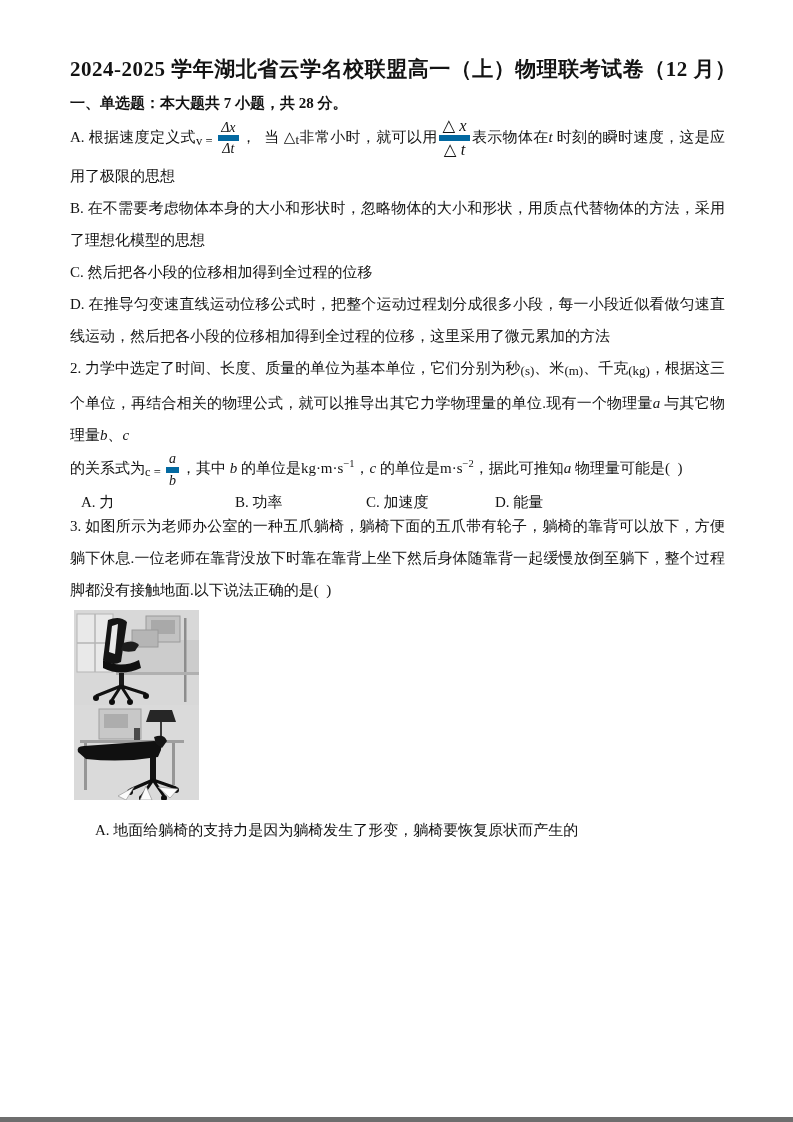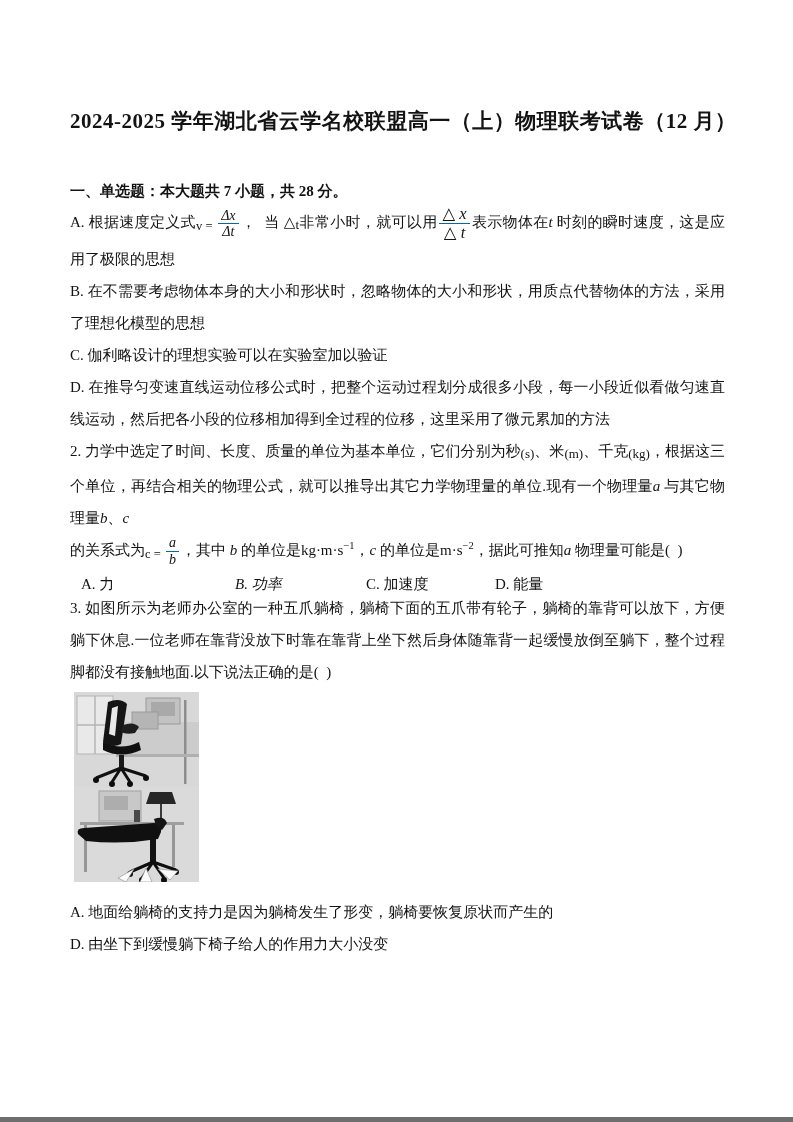--- a/index.html
+++ b/index.html
@@ -1,62 +1,62 @@
 <!DOCTYPE html>
 <html><head>
 <meta charset="utf-8">
 <style>
   html,body{margin:0;padding:0;}
   body{
     width:793px;height:1122px;position:relative;background:#ffffff;
     font-family:"Liberation Serif","DejaVu Serif",serif;color:#131313;
     overflow:hidden;
   }
-  .content{margin:0 68px 0 70px;padding-top:104px;}
+  .content{margin:0 68px 0 70px;padding-top:52px;}
   .title{
     font-size:21px;font-weight:bold;text-align:center;line-height:34px;margin:0;
     white-space:nowrap;letter-spacing:0.5px;
   }
-  .section{font-size:15px;font-weight:bold;line-height:28px;margin:39px 0 0 0;white-space:pre-wrap;}
+  .section{font-size:15px;font-weight:bold;line-height:28px;margin:3px 0 0 0;white-space:pre-wrap;}
   .para{font-size:15px;line-height:32px;margin:0;text-align:justify;white-space:pre-wrap;}
   .frac{display:inline-block;vertical-align:middle;text-align:center;line-height:1.12;margin:0 2px;}
-  .frac>.num{display:block;border-bottom:1px solid #0369a1;padding:0 3px;}
+  .frac>.num{display:block;border-bottom:6px solid #0369a1;padding:0 3px;}
   .frac>.den{display:block;padding:0 3px;}
   .frac-sm{font-size:14px;}
   .frac-sm .num,.frac-sm .den{font-style:italic;}
   .frac-lg{font-size:16.5px;}
   .frac-lg .vx{font-style:italic;}
   .mv{font-size:12.5px;vertical-align:-3px;}
   .it{font-style:italic;}
   .usub{font-size:13px;vertical-align:-2px;}
   .msup{font-size:10.5px;vertical-align:6px;line-height:0;}
   .opts-row{white-space:normal;line-height:28px;}
   .opt-col{display:inline-block;vertical-align:top;}
-  .w1{width:154px;margin-left:11px;} .w2{width:131px;font-style:italic;} .w3{width:129px;}
+  .w1{width:154px;margin-left:11px;} .w2{width:131px;} .w3{width:129px;}
   .q3stem{margin-top:-6px;}
   .figure{margin:4px 0 0 4px;width:125px;height:190px;}
   .figure svg{display:block;}
   .q3opt{line-height:32px;}
-  .q3first{margin-top:14px;}
+  .q3first{margin-top:14px;margin-left:25px;}
   .bottom-bar{position:absolute;left:0;bottom:0;width:793px;height:5px;background:#6e6e6e;}
 </style>
 </head>
 <body>
 
 <div class="content">
 
   <h1 class="title">2024-2025 学年湖北省云学名校联盟高一（上）物理联考试卷（12 月）</h1>
 
   <p class="section">一、单选题：本大题共 7 小题，共 28 分。</p>
 
 
   <p class="para"><span>A. 根据速度定义式</span><span class="mv">v</span><span class="mv"> = </span><span class="frac frac-sm"><span class="num">Δx</span><span class="den">Δt</span></span><span>，  当 △</span><span class="usub">t</span><span>非常小时，就可以用</span><span class="frac frac-lg"><span class="num"><span>△ </span><span class="vx">x</span></span><span class="den"><span>△ </span><span class="vx">t</span></span></span><span>表示物体在</span><span class="it">t</span><span> 时刻的瞬时速度，这是应用了极限的思想</span></p>
 
   <p class="para">B. 在不需要考虑物体本身的大小和形状时，忽略物体的大小和形状，用质点代替物体的方法，采用了理想化模型的思想</p>
-  <p class="para">C. 伽利略设计的理想实验可以在实验室加以验证</p>
+  <p class="para">C. 然后把各小段的位移相加得到全过程的位移</p>
   <p class="para">D. 在推导匀变速直线运动位移公式时，把整个运动过程划分成很多小段，每一小段近似看做匀速直线运动，然后把各小段的位移相加得到全过程的位移，这里采用了微元累加的方法</p>
 
   <p class="para"><span>2. 力学中选定了时间、长度、质量的单位为基本单位，它们分别为秒</span><span class="usub">(s)</span><span>、米</span><span class="usub">(m)</span><span>、千克</span><span class="usub">(kg)</span><span>，根据这三个单位，再结合相关的物理公式，就可以推导出其它力学物理量的单位.现有一个物理量</span><span class="it">a</span><span> 与其它物理量</span><span class="it">b</span><span>、</span><span class="it">c</span></p>
 
   <p class="para"><span>的关系式为</span><span class="mv">c</span><span class="mv"> = </span><span class="frac frac-sm"><span class="num">a</span><span class="den">b</span></span><span>，其中 </span><span class="it">b</span><span> 的单位是kg·m·s</span><span class="msup">−1</span><span>，</span><span class="it">c</span><span> 的单位是m·s</span><span class="msup">−2</span><span>，据此可推知</span><span class="it">a</span><span> 物理量可能是(  )</span></p>
 
   <p class="para opts-row"><span class="opt-col w1">A. 力</span><span class="opt-col w2">B. 功率</span><span class="opt-col w3">C. 加速度</span><span class="opt-col">D. 能量</span></p>
 
   <p class="para q3stem">3. 如图所示为老师办公室的一种五爪躺椅，躺椅下面的五爪带有轮子，躺椅的靠背可以放下，方便躺下休息.一位老师在靠背没放下时靠在靠背上坐下然后身体随靠背一起缓慢放倒至躺下，整个过程脚都没有接触地面.以下说法正确的是(  )</p>
 
@@ -111,17 +111,16 @@
         <g fill="#fbfbfb" stroke="#8a8a8a" stroke-width="0.6">
           <polygon points="44,186 60,177 52,190"></polygon>
           <polygon points="66,190 72,176 78,190"></polygon>
           <polygon points="96,188 84,177 104,179"></polygon>
         </g>
       </g>
     </svg>
   </div>
 
   <p class="para q3opt q3first">A. 地面给躺椅的支持力是因为躺椅发生了形变，躺椅要恢复原状而产生的</p>
-  <p class="para q3opt">D. 由坐下到缓慢躺下椅子给人的作用力大小没变</p>
 
 </div>
 
 <div class="bottom-bar"></div>
 
 </body></html>

